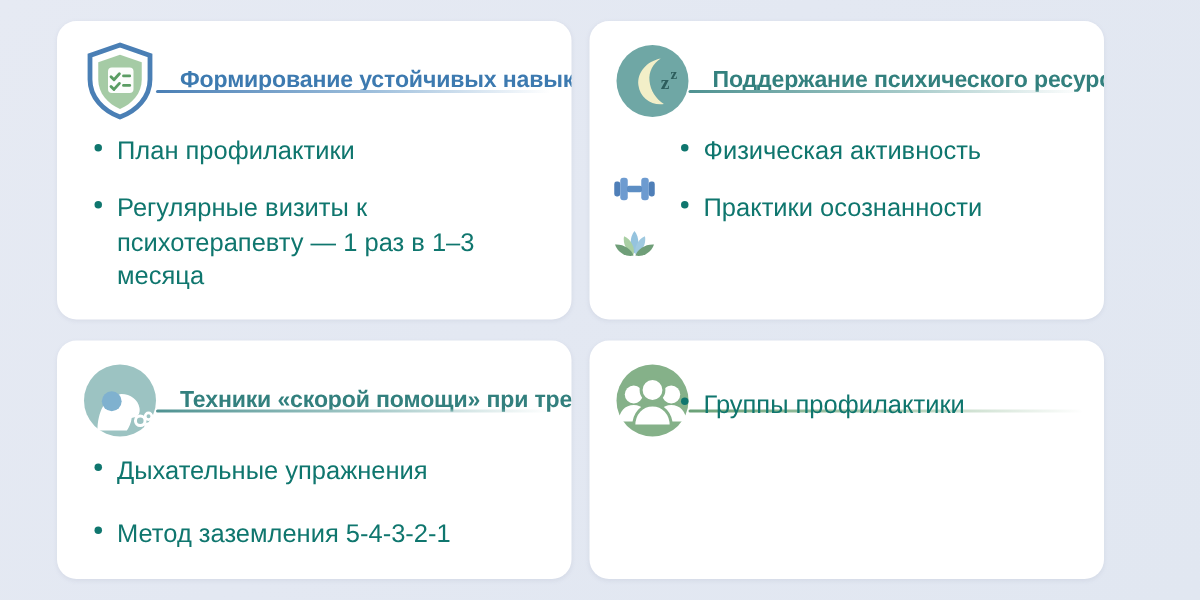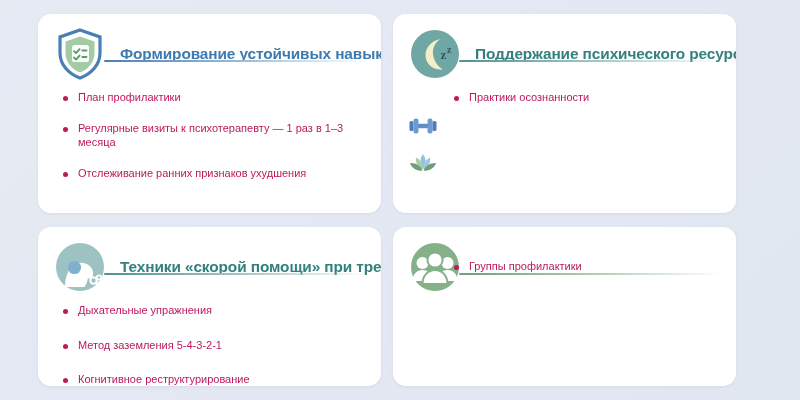--- a/index.html
+++ b/index.html
@@ -81,23 +81,23 @@
   ul.items {
     list-style: none;
     margin: 0;
     padding: 0;
     margin-top: 14px;
   }
   ul.items li {
     position: relative;
     padding-left: 18px;
     margin-bottom: 14px;
-    font-size: 11px;
+    font-size: 17px;
     line-height: 1.32;
-    color: #be185d;
+    color: #0f766e;
   }
   ul.items li:last-child { margin-bottom: 0; }
   ul.items li::before {
     content: "";
     position: absolute;
     left: 3px;
     top: 6px;
     width: 5px;
     height: 5px;
     border-radius: 50%;
@@ -196,20 +196,21 @@
         <svg viewBox="0 0 32 32">
           <path d="M16 6 C19.4 10 19.4 17 16 21 C12.6 17 12.6 10 16 6 Z" fill="#95c3de"></path>
           <path d="M9 9.5 C13.6 11.4 16.6 17.2 15.4 21.6 C11 20.2 8 14.4 9 9.5 Z" fill="#a9cfa3"></path>
           <path d="M23 9.5 C24 14.4 21 20.2 16.6 21.6 C15.4 17.2 18.4 11.4 23 9.5 Z" fill="#9fc9e0"></path>
           <path d="M3 15 C8.6 14.6 14 18 15.4 22.4 C10.4 23.6 4.8 20.4 3 15 Z" fill="#6f9e78"></path>
           <path d="M29 15 C27.2 20.4 21.6 23.6 16.6 22.4 C18 18 23.4 14.6 29 15 Z" fill="#6f9e78"></path>
         </svg>
       </div>
 
       <ul class="items">
+        <li>Физическая активность</li>
         <li>Практики осознанности</li>
       </ul>
     </div>
   </div>
 
   <div class="card card3">
     <div class="card-inner">
 
       <div class="badge">
         <svg viewBox="0 0 56 56">

